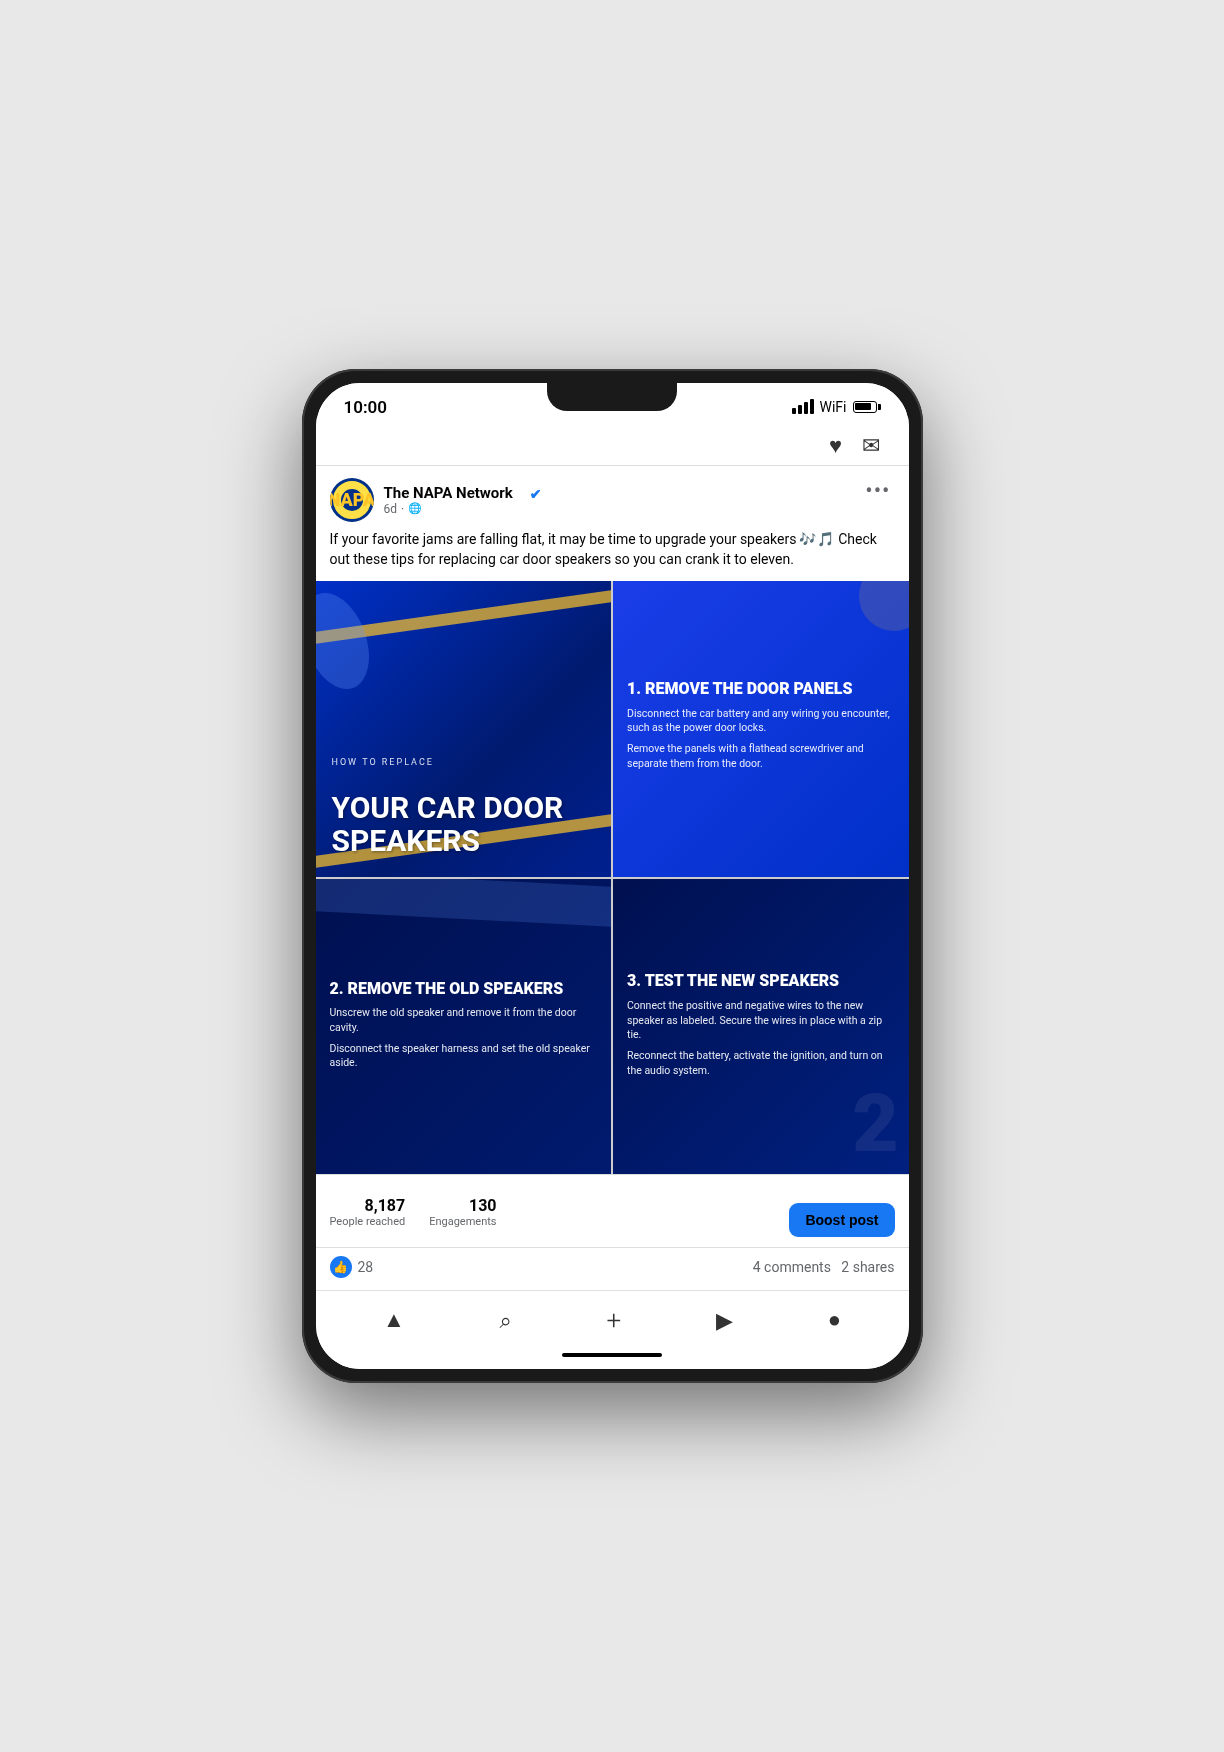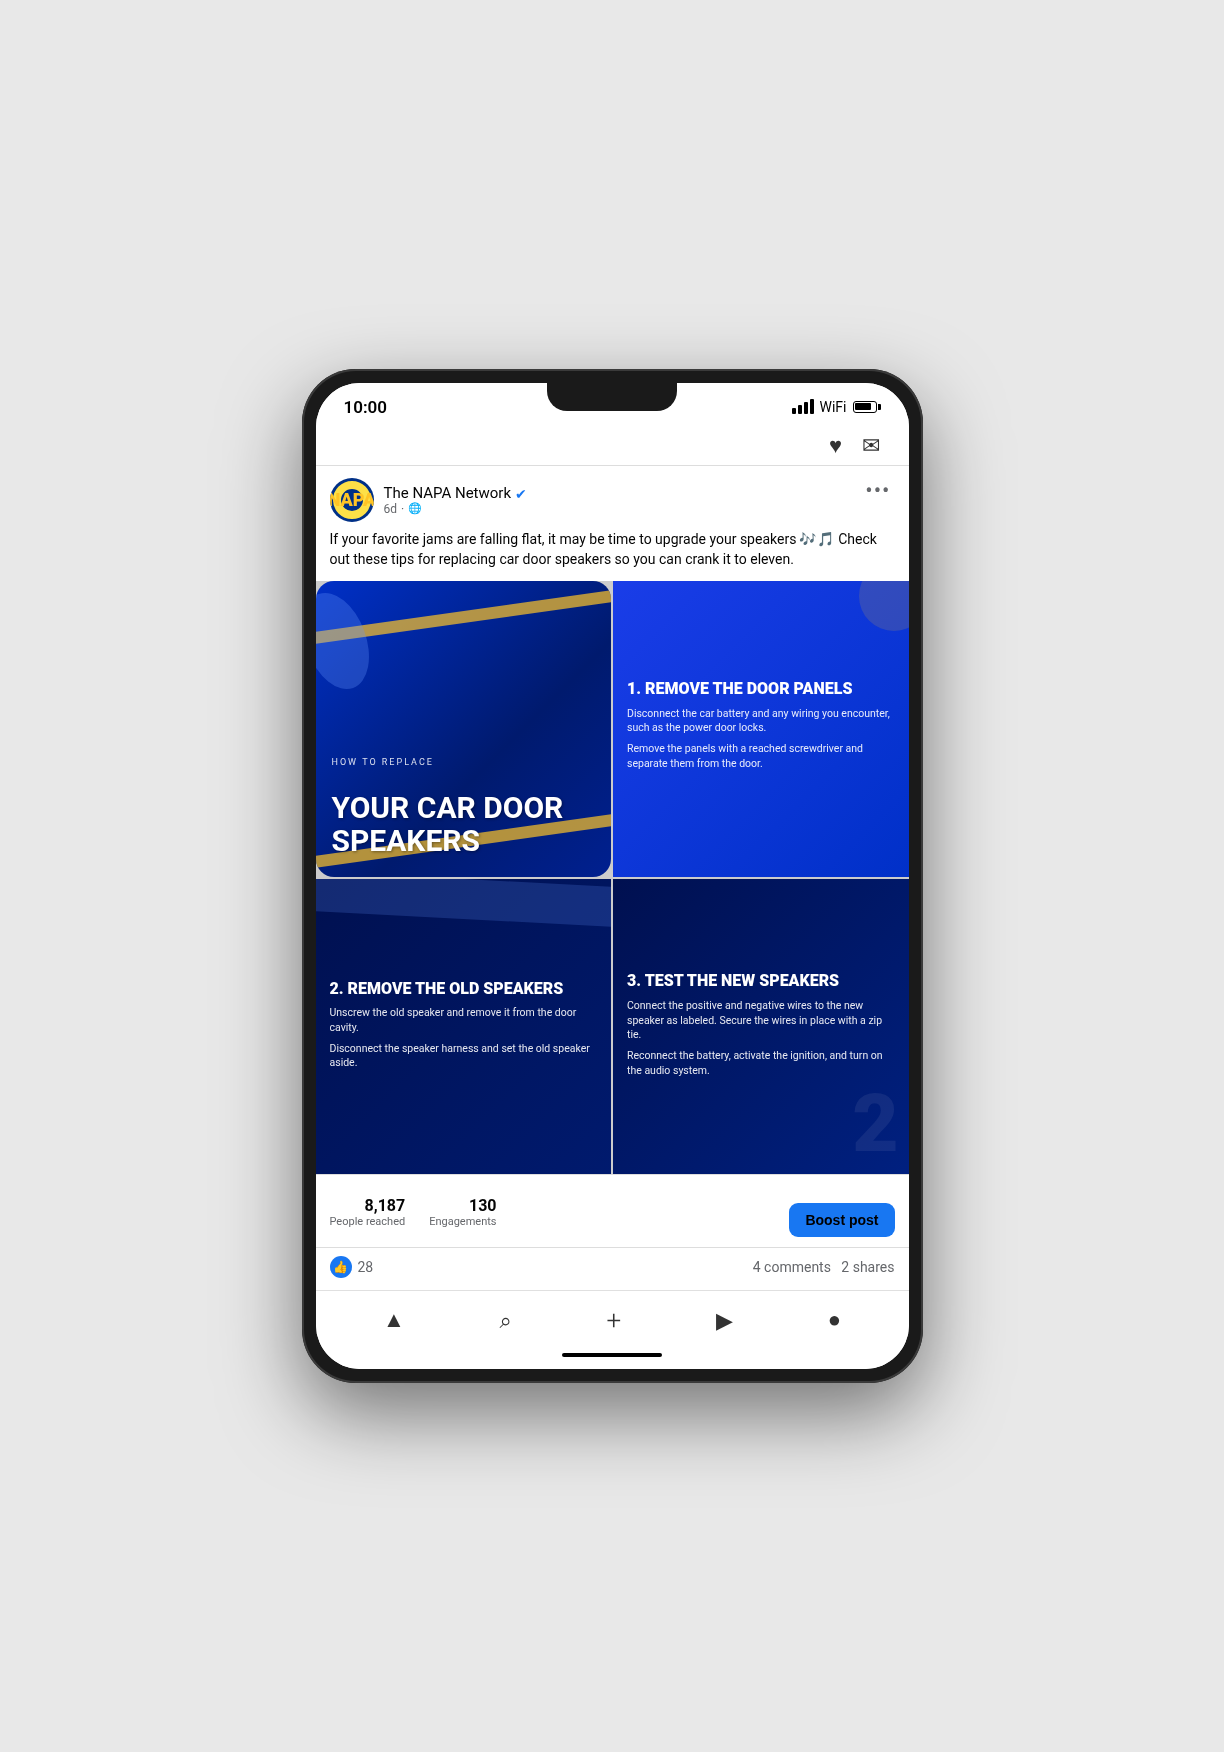--- a/index.html
+++ b/index.html
@@ -165,22 +165,22 @@
     }
 
     .post-meta {
       display: flex;
       flex-direction: column;
     }
 
     .post-page-name {
       display: flex;
       align-items: flex-end;
-      gap: 4px;
-      font-weight: 400;
+      gap: 17px;
+      font-weight: 700;
       font-size: 15px;
       color: #050505;
     }
 
     .verified-badge {
       color: #1877f2;
       font-size: 14px;
     }
 
     .post-sub {
@@ -223,21 +223,20 @@
       overflow: hidden;
       position: relative;
       display: flex;
       align-items: center;
       justify-content: center;
     }
 
     
     .cell-1 {
       background: linear-gradient(135deg, #0030c8 0%, #001a6e 60%, #002090 100%);
-      border-radius: 18px;
     }
 
     .cell-1-content {
       position: absolute;
       bottom: 20px;
       left: 16px;
       right: 16px;
     }
 
     .cell-1-subtitle {
@@ -539,21 +538,21 @@
           </div>
         </div>
 
         <div class="grid-cell cell-2">
           <div class="cell-2-accent"></div>
           <div class="cell-content">
             <div class="step-title">
               <span>1.</span> <span>REMOVE THE DOOR PANELS</span>
             </div>
             <div class="step-body">Disconnect the car battery and any wiring you encounter, such as the power door locks.</div>
-            <div class="step-body">Remove the panels with a reached screwdriver and separate them from the door.</div>
+            <div class="step-body">Remove the panels with a flathead screwdriver and separate them from the door.</div>
           </div>
         </div>
 
         <div class="grid-cell cell-3">
           <div class="cell-3-accent"></div>
           <div class="cell-content" style="padding-top:20px;">
             <div class="step-title">
               <span>2.</span> <span>REMOVE THE OLD SPEAKERS</span>
             </div>
             <div class="step-body">Unscrew the old speaker and remove it from the door cavity.</div>

